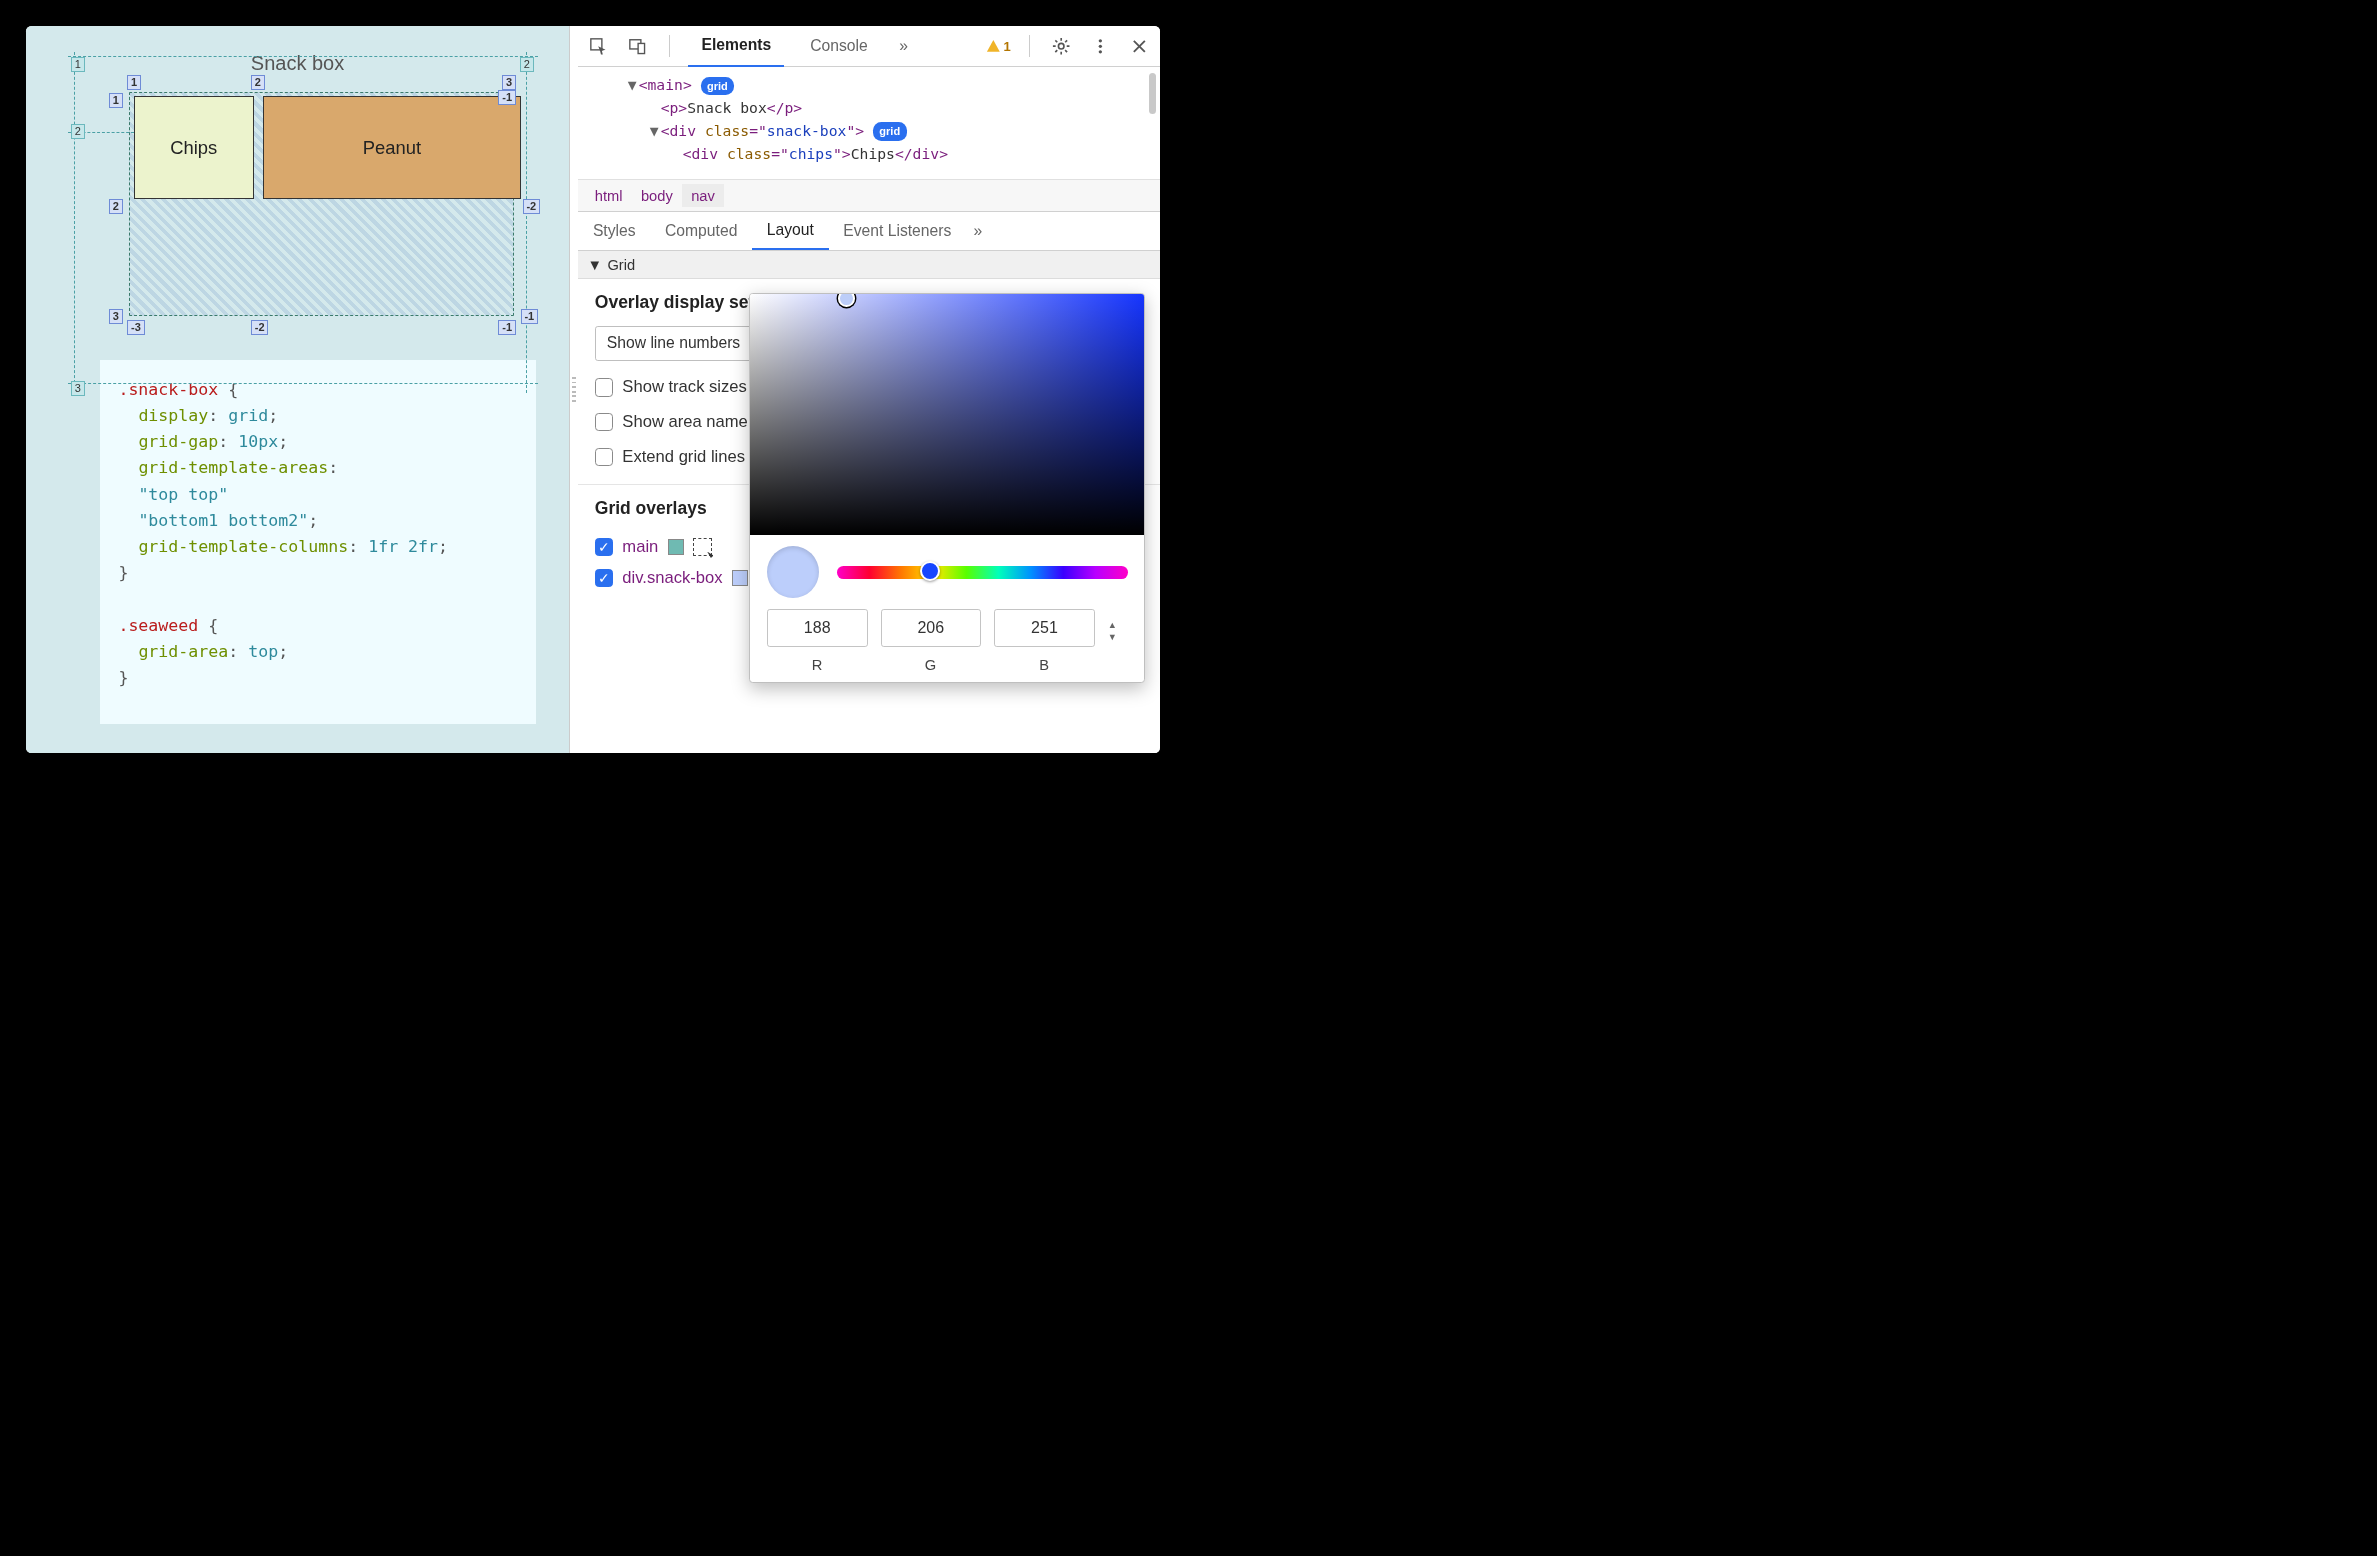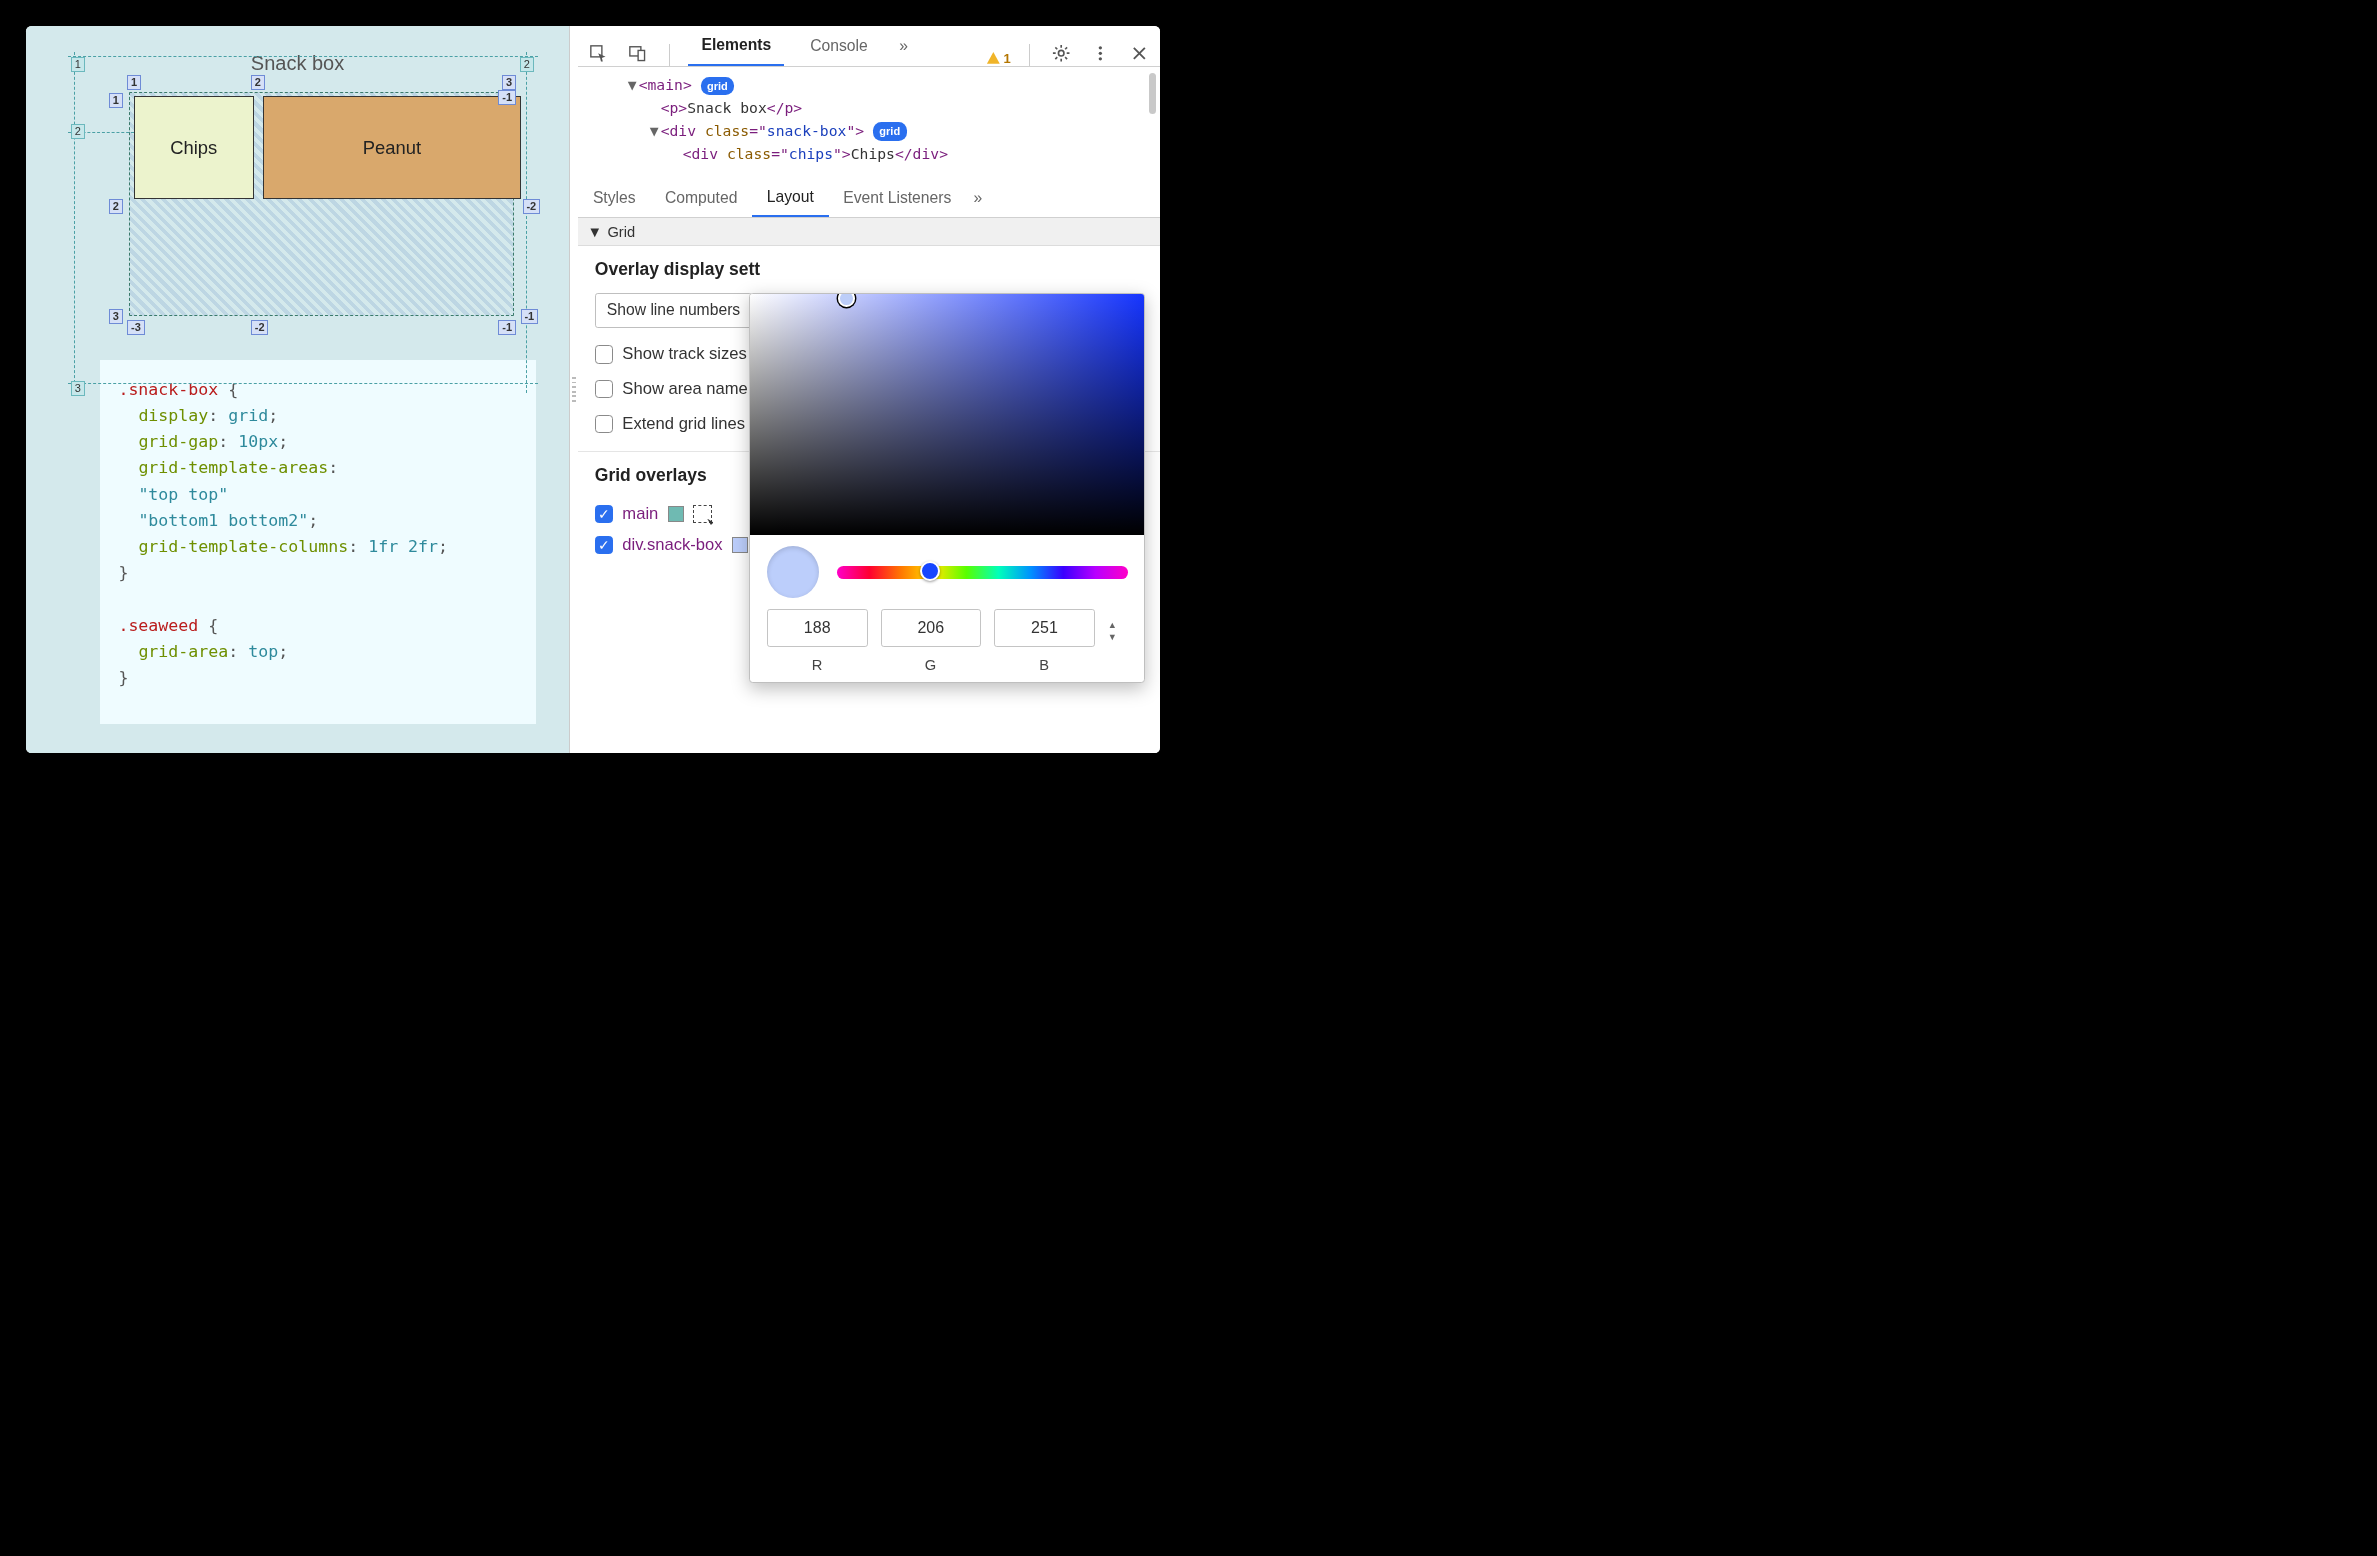--- a/index.html
+++ b/index.html
@@ -120,21 +120,21 @@
   
   .right-pane{
     flex:1;
     display:flex;
     flex-direction:column;
     background:#fff;
     position:relative;
   }
   .dt-toolbar{
     display:flex;
-    align-items:flex-end;
+    align-items:center;
     height:41px;
     border-bottom:0.9px solid #d0d0d0;
     padding:0 7.4px;
     gap:13px;
   }
   .dt-iconbtn{
     width:26px;height:26px;
     display:flex;align-items:center;justify-content:center;
     color:#555;
   }
@@ -430,20 +430,25 @@
       </div>
       <div style="padding-left:66px;">
         <span class="twisty">▼</span><span class="tag">&lt;<span>div</span> </span><span class="attr">class</span><span class="tag">="</span><span class="str">snack-box</span><span class="tag">"&gt;</span>
         <span class="badge">grid</span>
       </div>
       <div style="padding-left:99px;">
         <span class="tag">&lt;<span>div</span> </span><span class="attr">class</span><span class="tag">="</span><span class="str">chips</span><span class="tag">"&gt;</span><span>Chips</span><span class="tag">&lt;/div&gt;</span>
       </div>
     </div>
 
+    <div class="breadcrumb">
+      <span class="bc-item">html</span>
+      <span class="bc-item">body</span>
+      <span class="bc-item sel">nav</span>
+    </div>
 
     <div class="subtabs">
       <div class="subtab">Styles</div>
       <div class="subtab">Computed</div>
       <div class="subtab active">Layout</div>
       <div class="subtab">Event Listeners</div>
       <div class="subtab" style="padding:0 7.4px;">»</div>
     </div>
 
     <div class="section-head">

